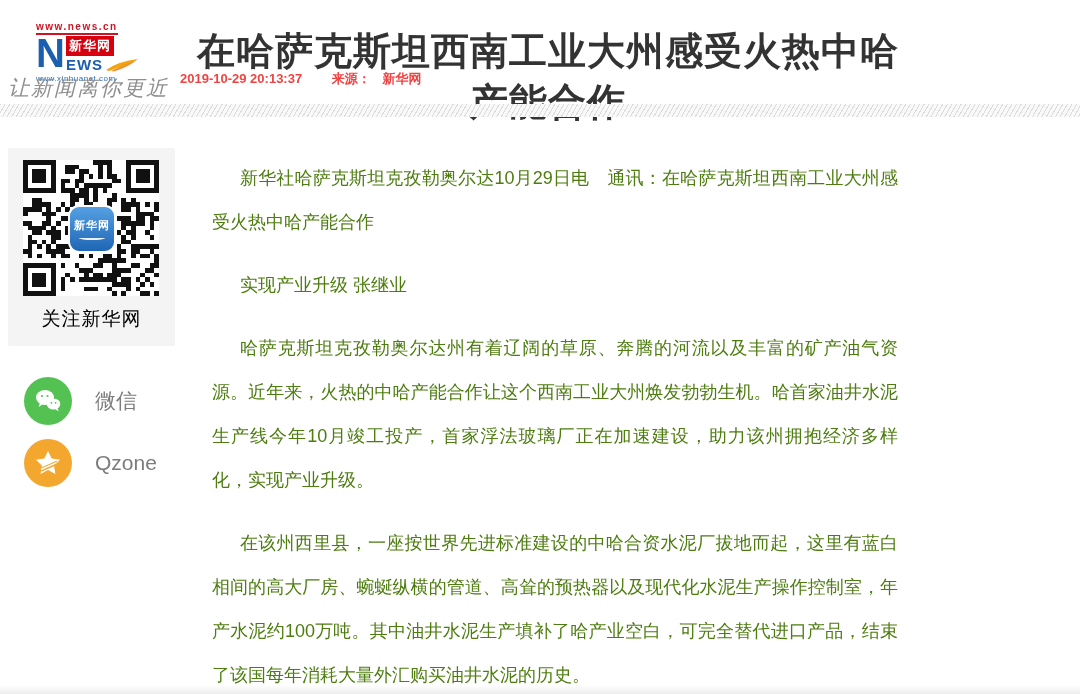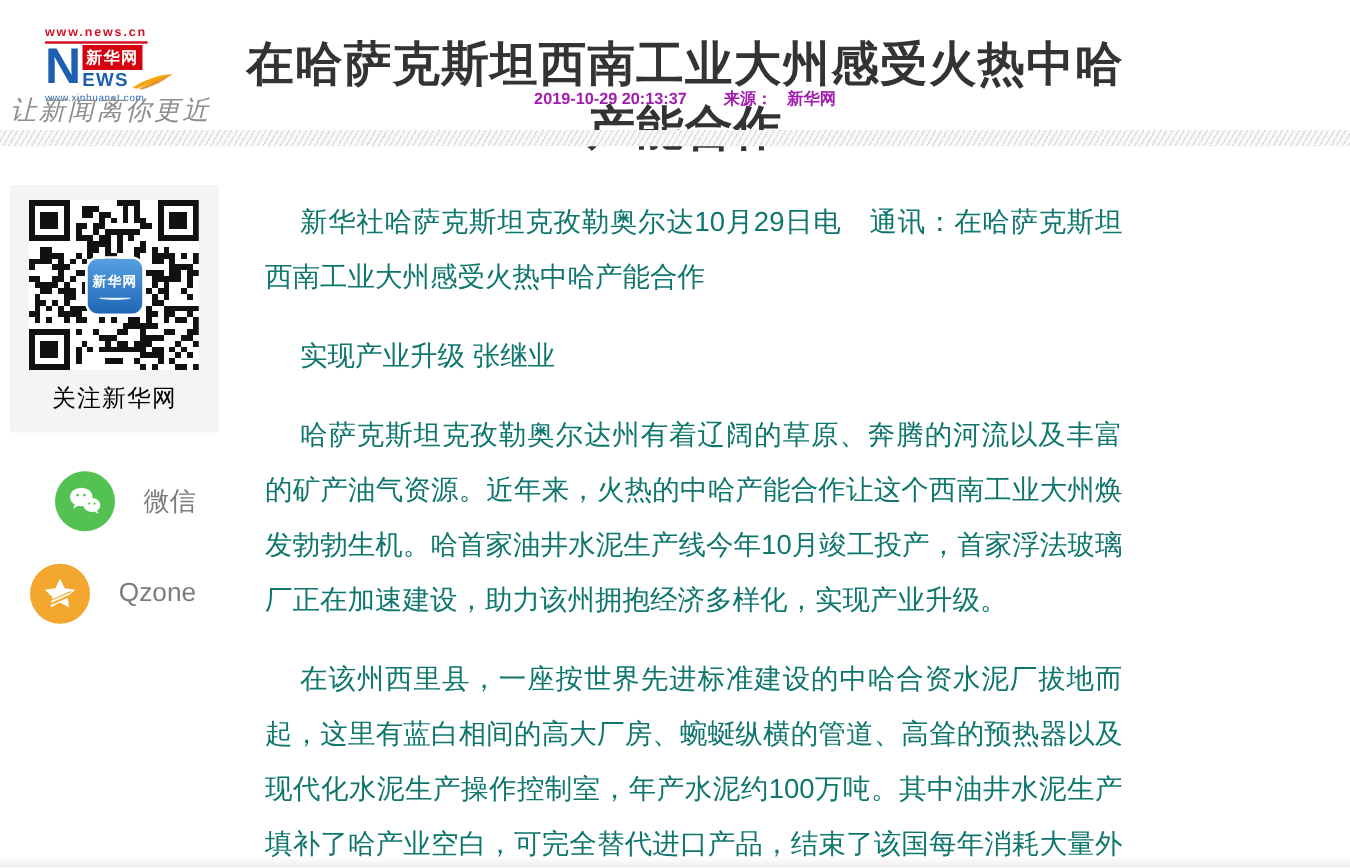--- a/index.html
+++ b/index.html
@@ -19,51 +19,51 @@
   .logo-ews-row { display:flex; align-items:center; }
   .logo-ews { color:#1b5fae; font-size:15px; font-weight:bold; letter-spacing:1px; }
   .logo-swoosh { margin-left:2px; }
   .logo-url-bottom { color:#2a6fb5; font-size:8px; margin-top:1px; letter-spacing:0.5px; }
   .slogan { position:absolute; left:8px; top:74px; width:170px; color:#8e8e8e;
             font-family:Liberation Sans, sans-serif; font-style:italic; font-size:21px;
             letter-spacing:2px; white-space:nowrap; }
 
   .title-wrap { position:absolute; left:180px; right:10px; top:26px; text-align:center; }
   .page-title { font-size:38px; font-weight:bold; color:#333333; letter-spacing:1px; }
-  .meta-wrap { position:absolute; left:180px; right:10px; top:70px; text-align:center;
-               font-size:13px; font-weight:bold; color:#a21caf; }
+  .meta-wrap { position:absolute; left:180px; right:10px; top:70px; 
+               font-size:13px; font-weight:bold; color:#ef4444; }
   .meta-source-label { margin-left:26px; }
   .meta-source-value { margin-left:8px; }
 
   .hatch-divider { position:absolute; left:0; top:104px; width:1080px; height:13px;
       background:repeating-linear-gradient(120deg, #dcdcdc 0px, #dcdcdc 1px, #f9f9f9 1px, #f9f9f9 4px); }
 
   
   .qr-box { position:absolute; left:8px; top:148px; width:167px; height:198px;
             background:#f4f4f4; border-radius:2px; }
   .qr-canvas { position:absolute; left:15px; top:12px; width:136px; height:136px; background:#fff; }
   .qr-app-icon { position:absolute; left:60px; top:57px; width:48px; height:48px;
                  background:linear-gradient(#55a0e2, #1f66b5); border:2px solid #fff;
                  border-radius:11px; display:flex; flex-direction:column; align-items:center;
                  justify-content:center; }
   .qr-app-label { color:#fff; font-size:11px; font-weight:bold; letter-spacing:1px; }
   .qr-app-line { width:26px; height:4px; border-bottom:2px solid rgba(255,255,255,0.9);
                  border-radius:50%; margin-top:3px; }
   .qr-caption { position:absolute; left:0; right:0; top:158px; text-align:center;
                 color:#000000; font-size:19px; letter-spacing:1px; }
 
-  .share-list { position:absolute; left:24px; top:377px; display:flex; flex-direction:column; gap:26px;align-items:flex-end; }
+  .share-list { position:absolute; left:24px; top:377px; display:flex; flex-direction:column; gap:14px; }
   .share-item { display:flex; align-items:center; cursor:pointer; }
   .share-circle { width:48px; height:48px; border-radius:50%; display:flex;
                   align-items:center; justify-content:center; }
   .share-label { margin-left:23px; font-size:21px; color:#7c7c7c; }
 
   
   .article { position:absolute; left:212px; top:156px; right:28px; }
-  .article p { font-size:22px; line-height:44px; color:#0f766e; text-indent:28px;
+  .article p { font-size:18px; line-height:44px; color:#4d7c0f; text-indent:28px;
                margin:0 0 19px 0; text-align:justify; }
 
   .bottom-fade { position:absolute; left:0; bottom:0; width:1080px; height:9px;
                  background:linear-gradient(to bottom, rgba(0,0,0,0), rgba(0,0,0,0.07)); }
 </style>
 </head>
 <body>
 
 <div class="page">
 

